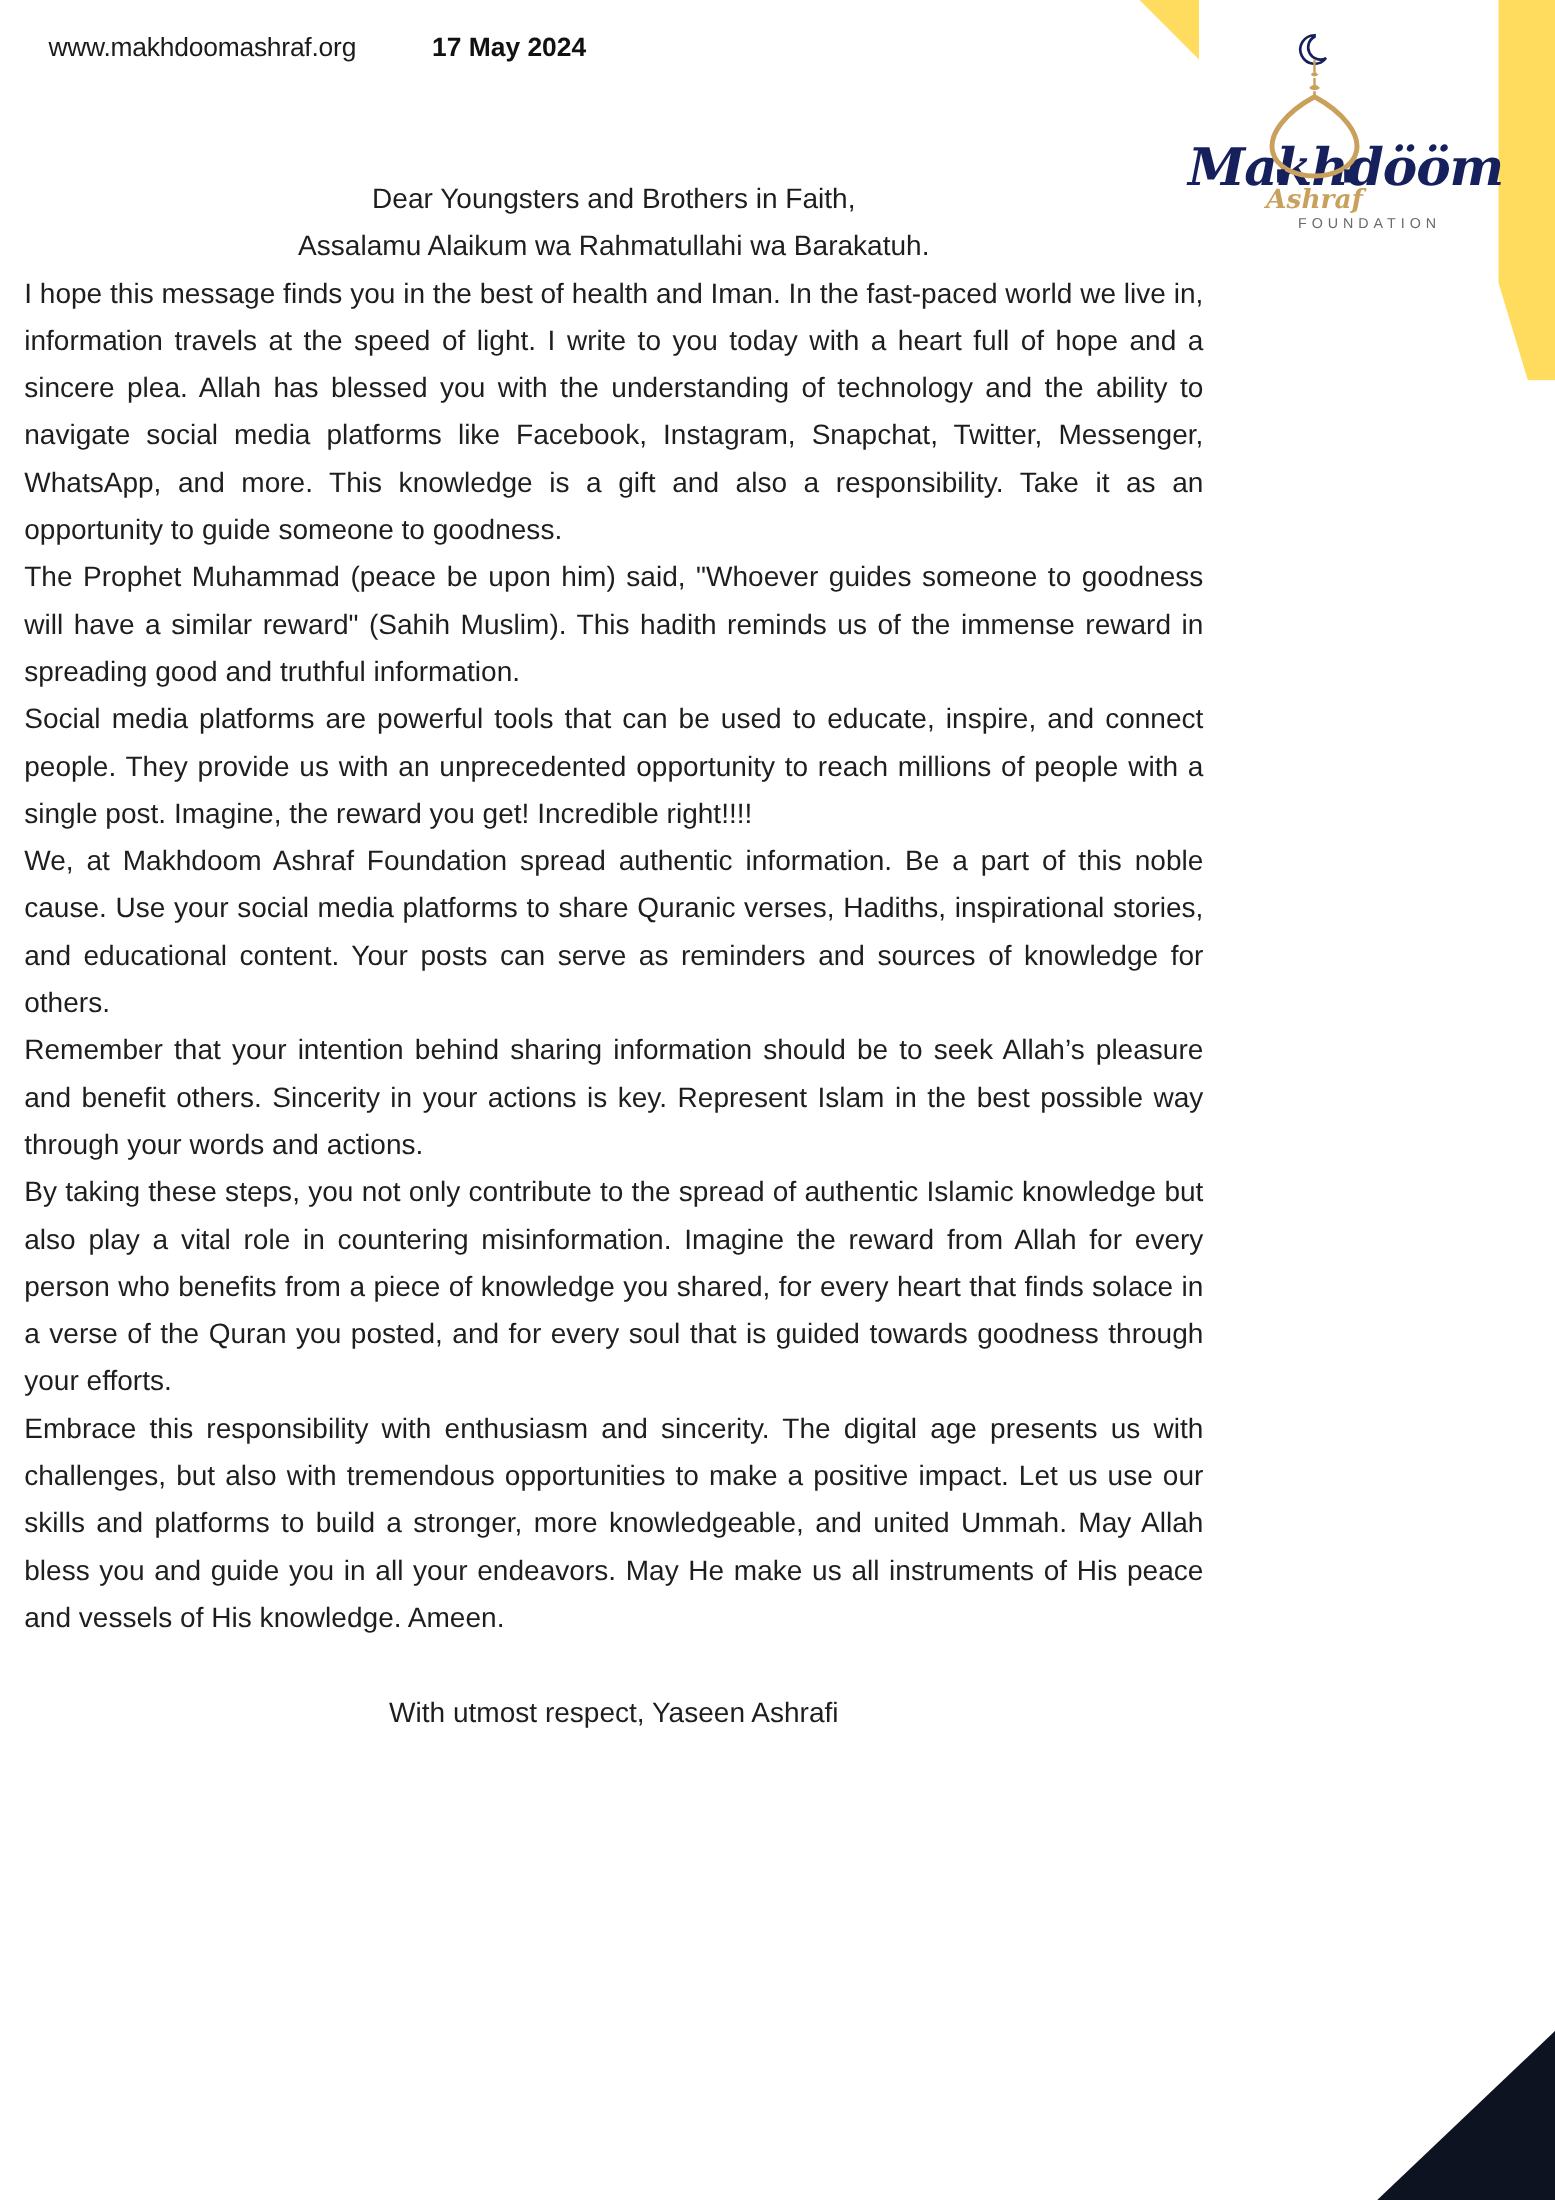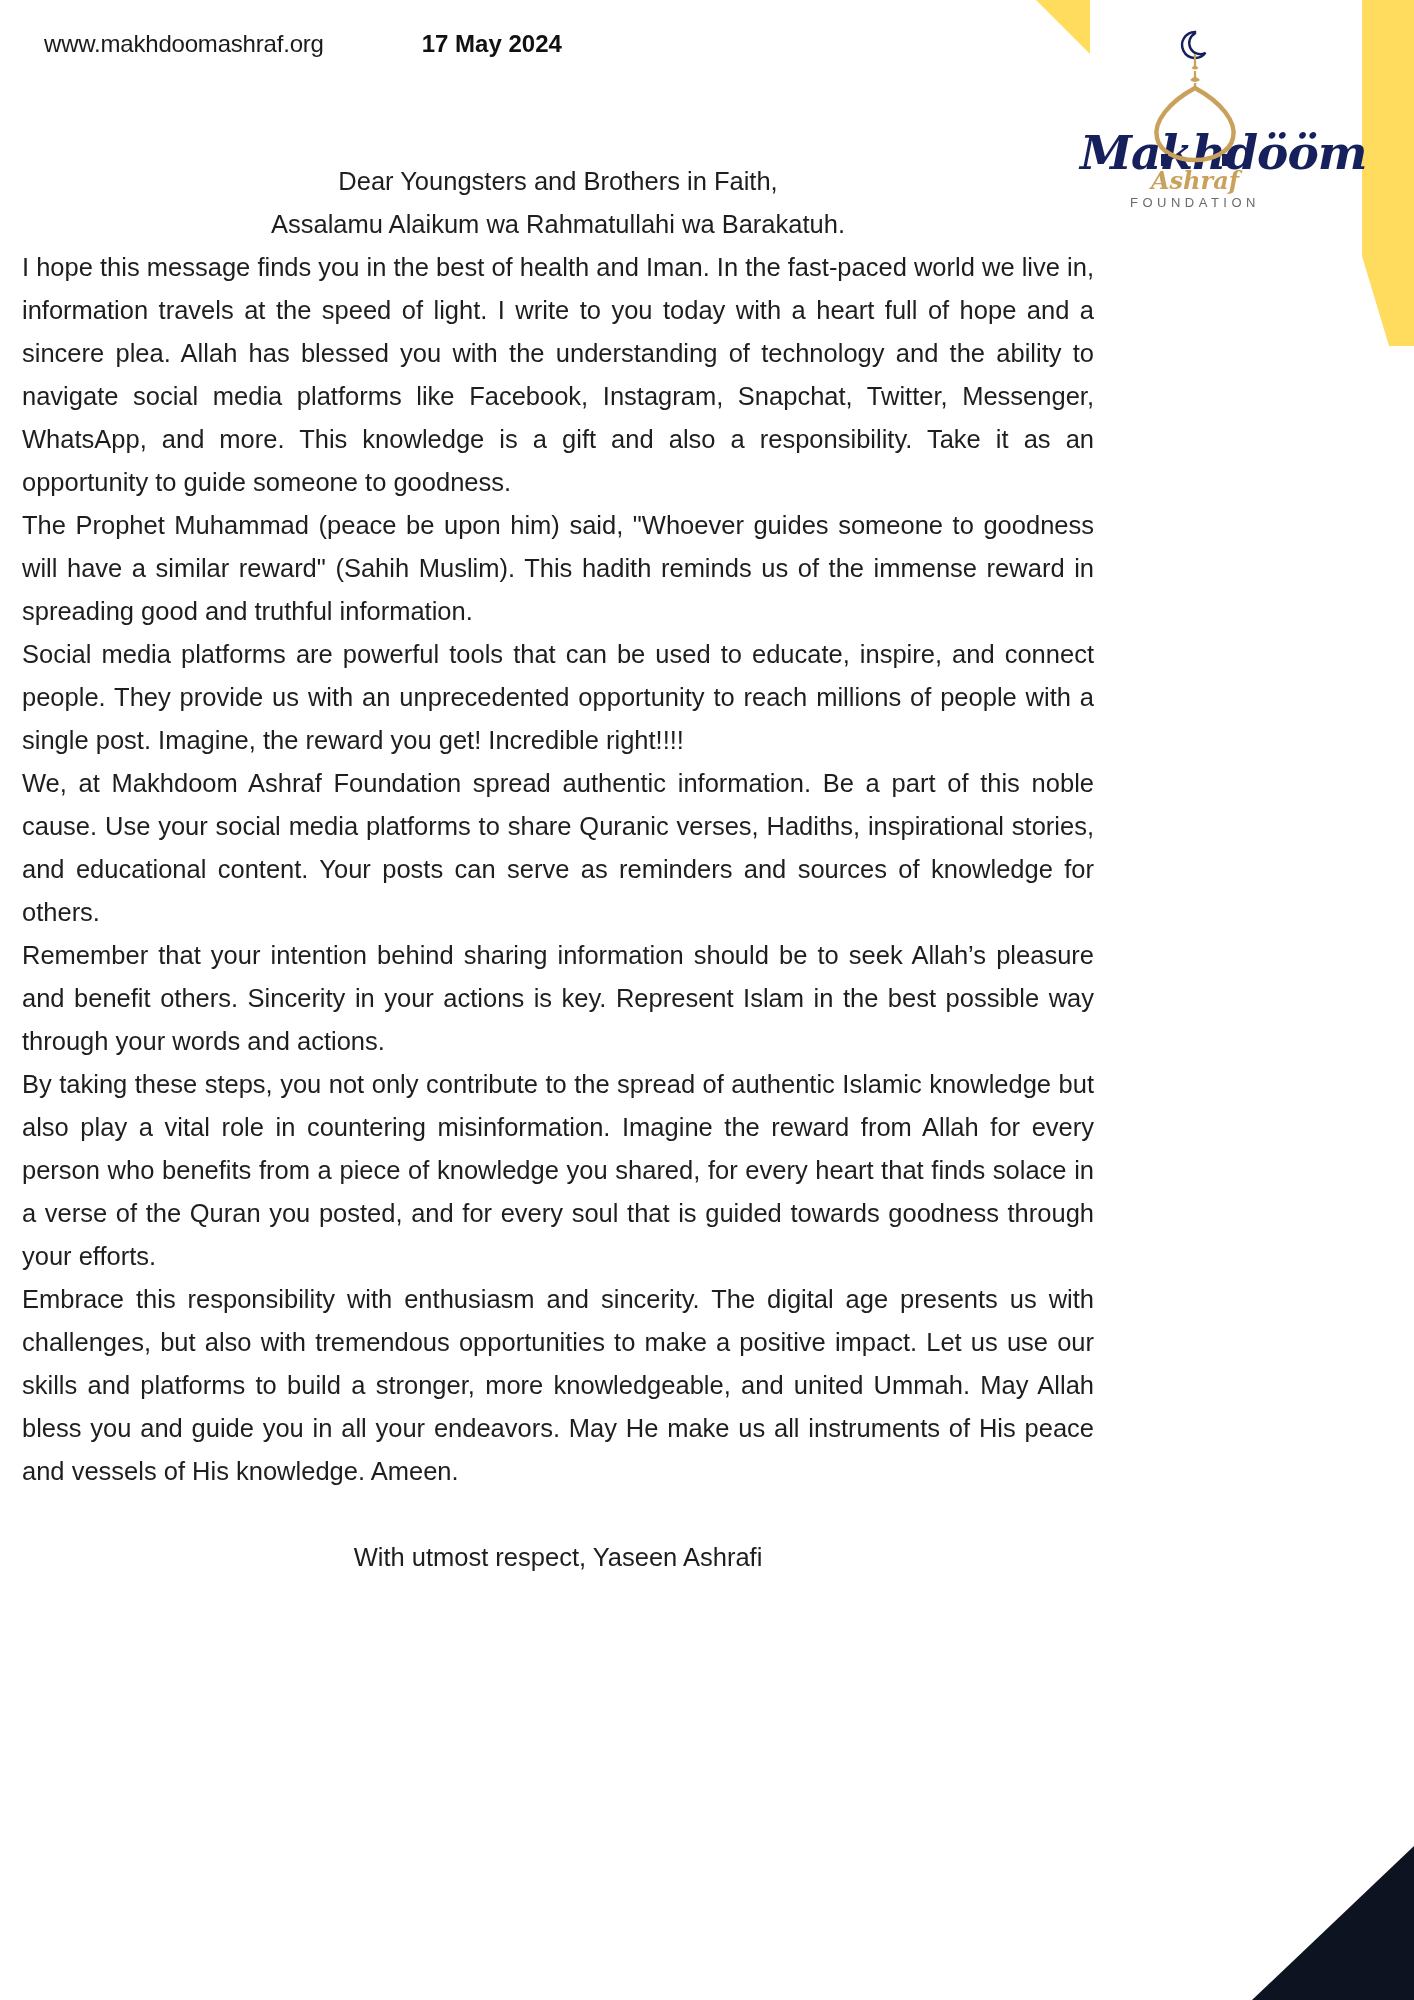--- a/index.html
+++ b/index.html
@@ -61,21 +61,21 @@
     font-size: 24px;
     color: #1b1b1b;
     font-weight: 400;
     letter-spacing: -0.2px;
     white-space: nowrap;
   }
   .letter-date {
     font-size: 24px;
     color: #111111;
     font-weight: bold;
-    margin-left: 98px;
+    margin-left: 69px;
     white-space: nowrap;
   }
 
   
   .logo {
     position: absolute;
     top: 26px;
     left: 1080px;
     width: 230px;
     height: 250px;
@@ -106,20 +106,21 @@
     color: #C9A15C;
     line-height: 1;
     margin-top: -6px;
     letter-spacing: 0px;
   }
   .logo-word-foot {
     font-size: 13px;
     color: #6a6a6a;
     letter-spacing: 4.5px;
     margin-top: 2px;
+    text-align: right;
   }
 
   
   .letter-body {
     position: absolute;
     top: 160px;
     left: 22px;
     width: 1072px;
   }
   .salutation-line {

